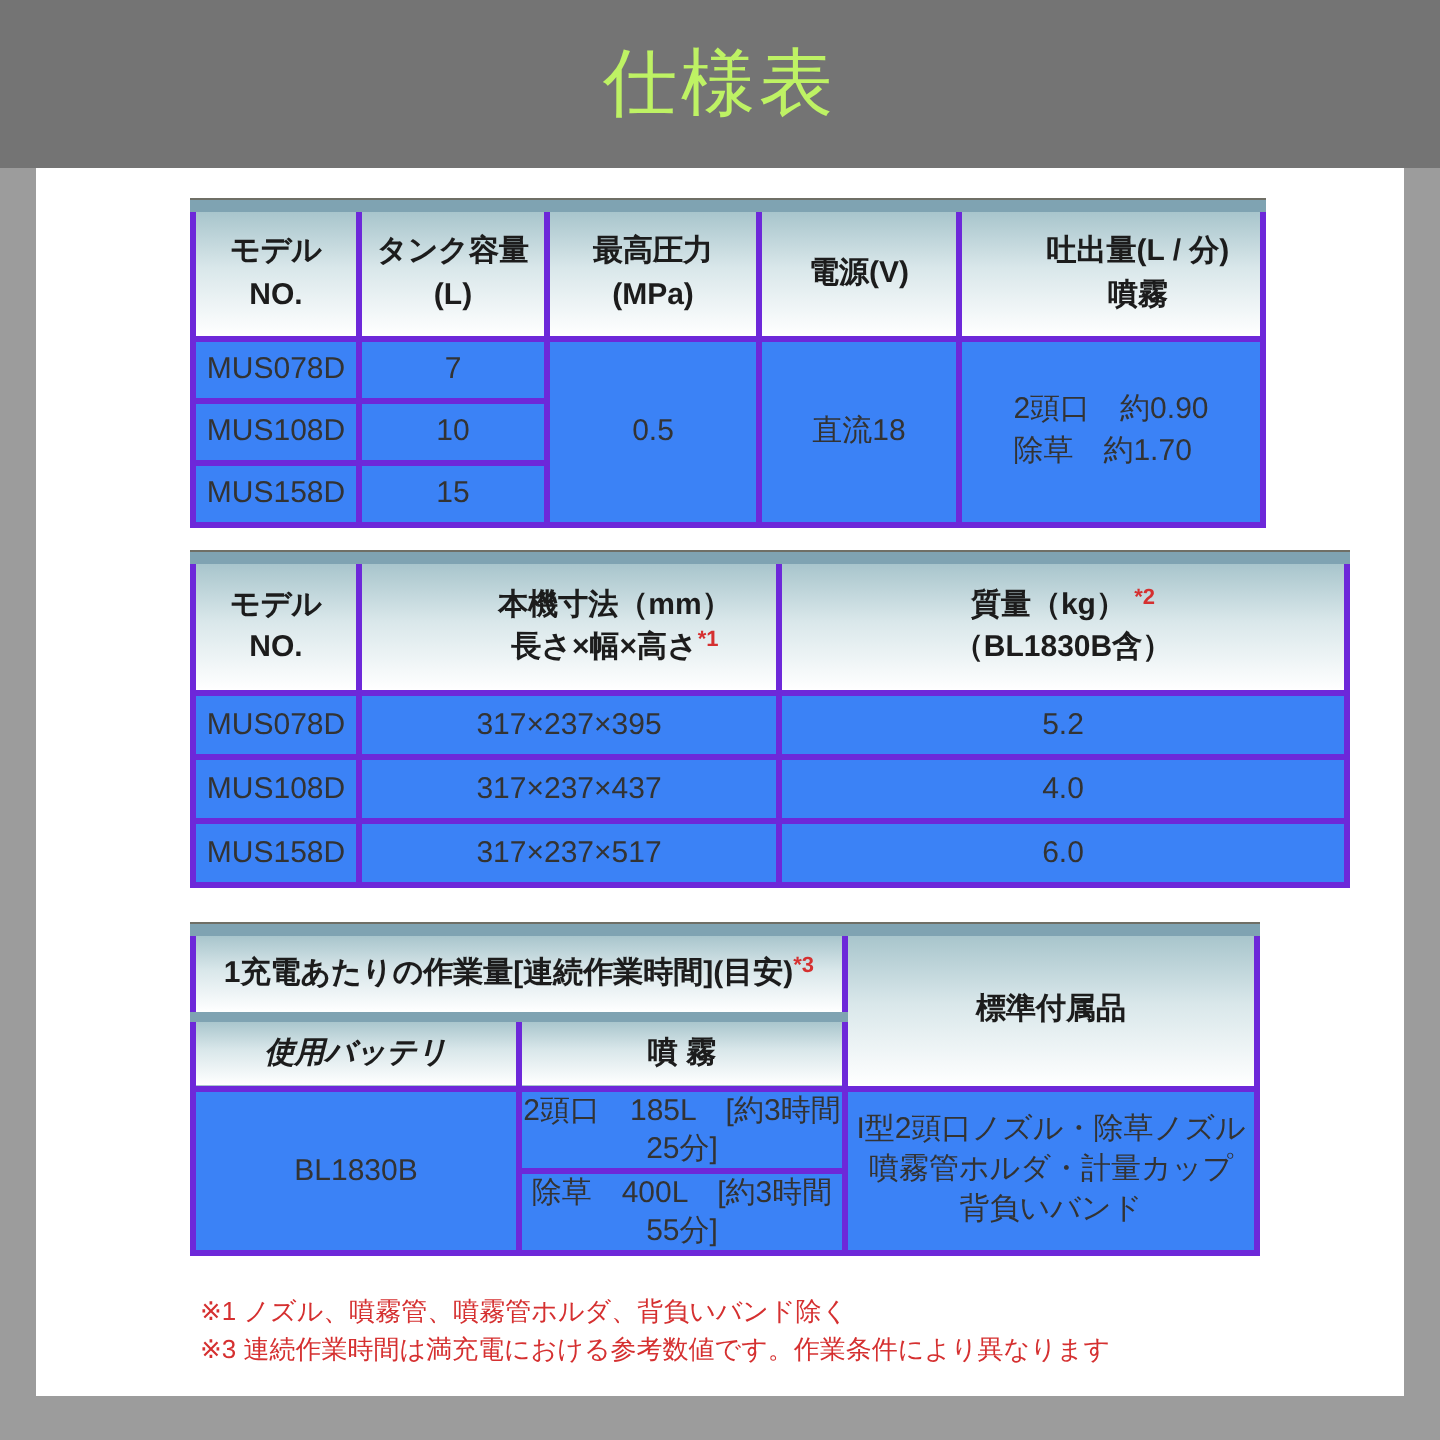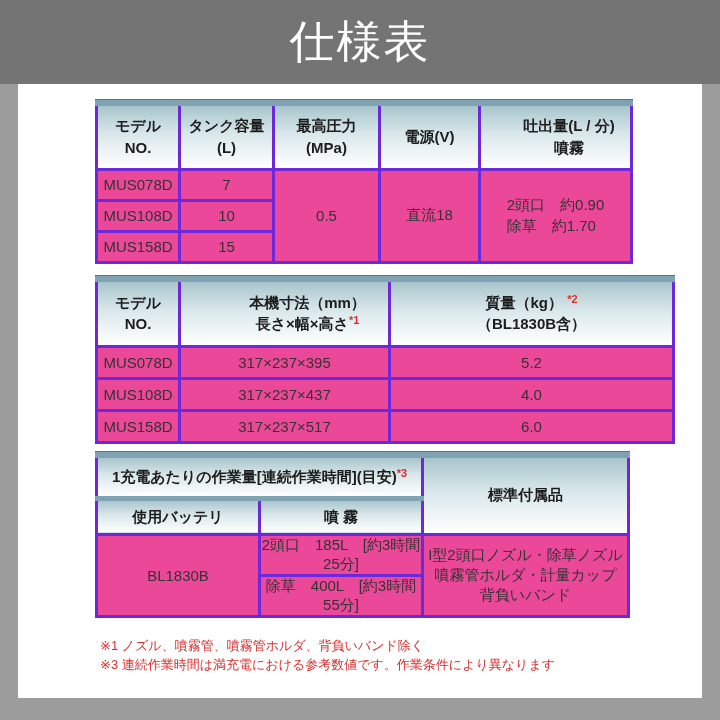--- a/index.html
+++ b/index.html
@@ -10,37 +10,37 @@
     color: #333;
   }
   .banner {
     height: 84px;
     background: #747474;
     display: flex;
     align-items: center;
     justify-content: center;
   }
   .banner-title {
-    color: #ffffff;
-    font-size: 45px;
+    color: #bef264;
+    font-size: 37px;
     font-weight: 500;
     letter-spacing: 2px;
   }
   .card {
     margin: 0 18px;
     height: 614px;
     background: #ffffff;
     overflow: hidden;
   }
   table {
     border-collapse: collapse;
     table-layout: fixed;
     width: 535px;
     margin-left: 77px;
-    background: #ec4899;
+    background: #3b82f6;
     box-shadow: 0 -1px 0 0 #6f6f66;
   }
   th, td {
     border: 3px solid #6d28d9;
     text-align: center;
     vertical-align: middle;
     font-size: 15px;
   }
   th {
     border-top: 6px solid #7fa3b2;
@@ -57,26 +57,26 @@
   .t1 .c2 { width: 94px; }
   .t1 .c3 { width: 106px; }
   .t1 .c4 { width: 100px; }
   .t1 .c5 { width: 152px; padding-left: 27px; }
   .t2 { margin-top: 12px; }
   .t2 th { height: 68px; }
   .t2 td { height: 32px; }
   .t2 .c1 { width: 83px; }
   .t2 .c2 { width: 210px; padding-left: 46px; }
   .t2 .c3 { width: 284px; }
-  .t3 { margin-top: 8px; }
+  .t3 { margin-top: 18px; }
   .t3 th.h1 { height: 43px; }
   .t3 th.h2 { height: 36px; border-top: 5px solid #7fa3b2; }
   .t3 th.acc { height: 79px; }
   .t3 td { height: 39px; }
-  .t3 .c1 { width: 93px; }
+  .t3 .c1 { width: 93px; font-style: italic; }
   .t3 .c2 { width: 220px; }
   .t3 .c3 { width: 206px; }
   .two-line { display: inline-block; text-align: left; line-height: 1.35; }
   .note-sup {
     color: #d53030;
     font-size: 11px;
     font-weight: bold;
     position: relative;
     top: -5px;
   }

